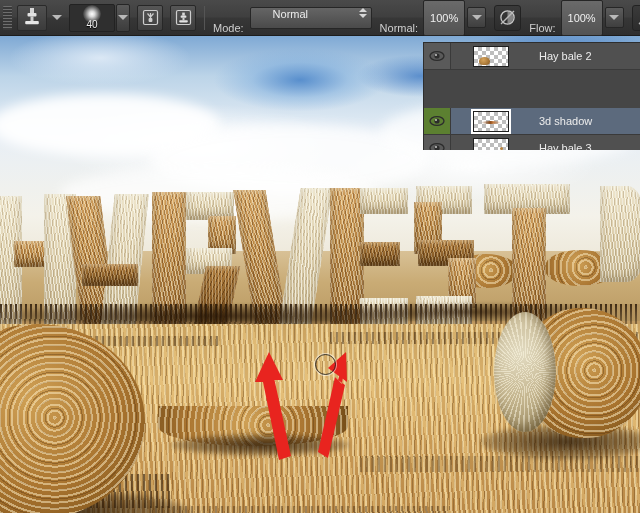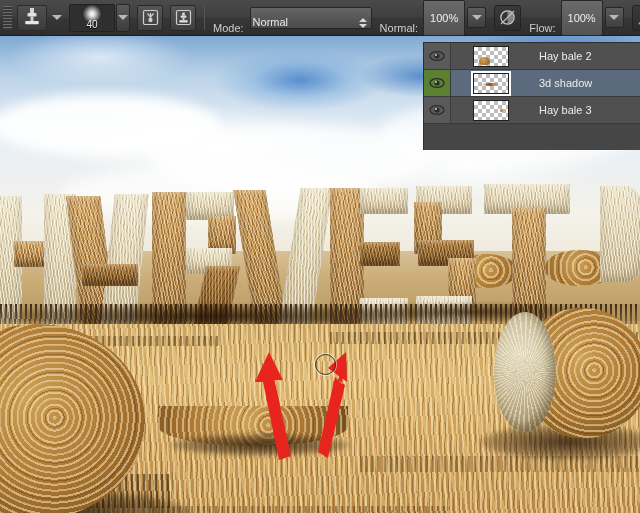--- a/index.html
+++ b/index.html
@@ -69,22 +69,22 @@
     display: flex; align-items: center; justify-content: center;
   }
   .sep { width: 1px; height: 24px; background: #222; border-right: 1px solid #555; margin: 0 8px; flex: none; }
   .lbl { color: #cfcfcf; font-size: 11px; flex: none; margin-top: 20px; }
   .ml8 { margin-left: 8px; } .ml6 { margin-left: 6px; } .ml5 { margin-left: 5px; }
 
   .select-box {
     height: 22px; flex: none;
     background: linear-gradient(180deg,#656565,#4a4a4a);
     border: 1px solid #262626; border-radius: 2px;
-    display: flex; align-items: flex-end;
-    padding: 0 4px 0 2px;
+    display: flex; align-items: flex-start;
+    padding: 0 4px 0 22px;
     color: #ececec; font-size: 11px;
   }
   .select-box .val { flex: 1; }
   .updown {
     display: flex; flex-direction: column; align-items: center; gap: 2px;
     margin-left: 5px; flex: none;
   }
   .tri-up { width:0;height:0;border-left:4px solid transparent;border-right:4px solid transparent;border-bottom:4px solid #d8d8d8; }
   .tri-dn { width:0;height:0;border-left:4px solid transparent;border-right:4px solid transparent;border-top:4px solid #d8d8d8; }
 
@@ -238,21 +238,21 @@
     overflow: hidden;
   }
   .layer-row {
     display: flex; align-items: center;
     height: 27px; width: 100%;
     border-bottom: 1px solid #3a3a3a;
     background: #505050;
     color: #e3e3e3;
     gap: 17px;
   }
-  .layer-row.selected { background: #5c6a7d; }
+  .layer-row.selected { background: #5c6a7d; margin-top: 38px; }
   .eye-cell {
     width: 27px; height: 100%; flex: none;
     display: flex; align-items: center; justify-content: center;
     background: #5a5a5a;
     border-right: 1px solid #3a3a3a;
   }
   .eye-cell.red { background: #b24a43; }
   .eye-cell.green { background: #5c8031; }
   .thumb-cell {
     width: 44px; height: 100%; flex: none;

